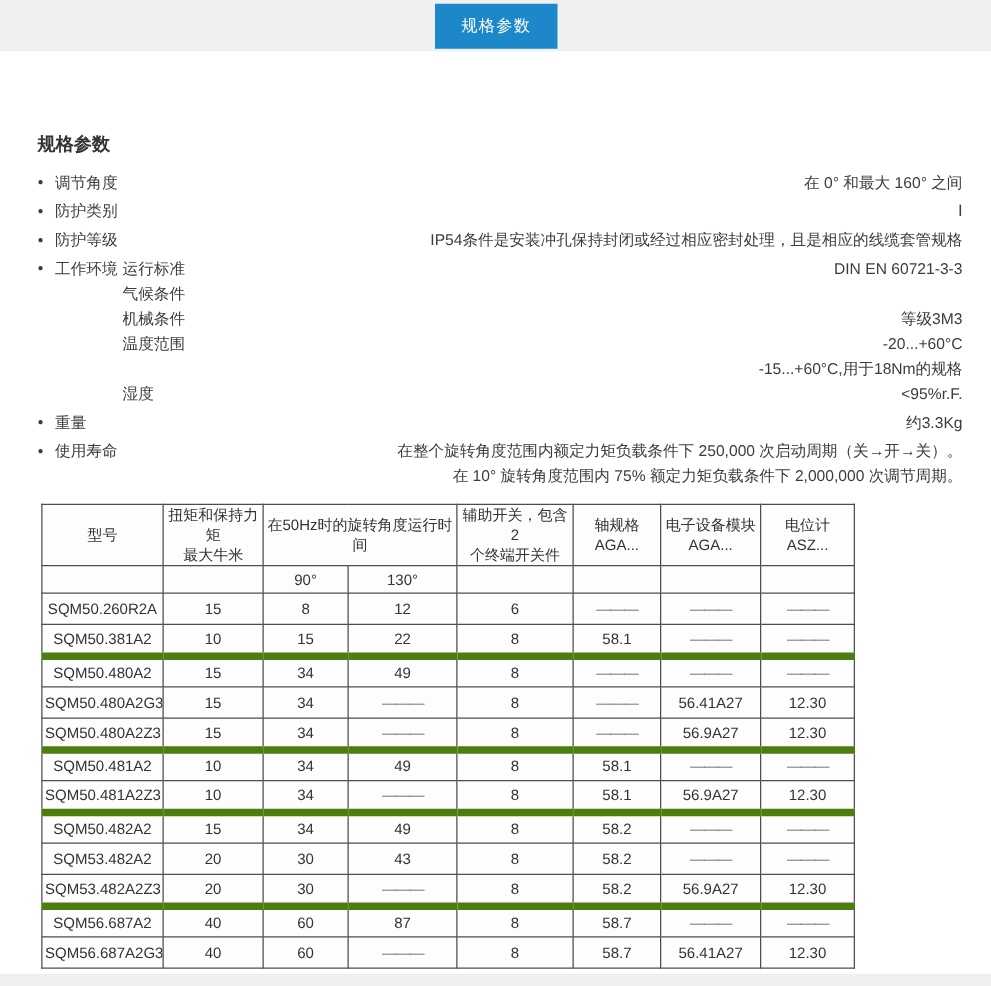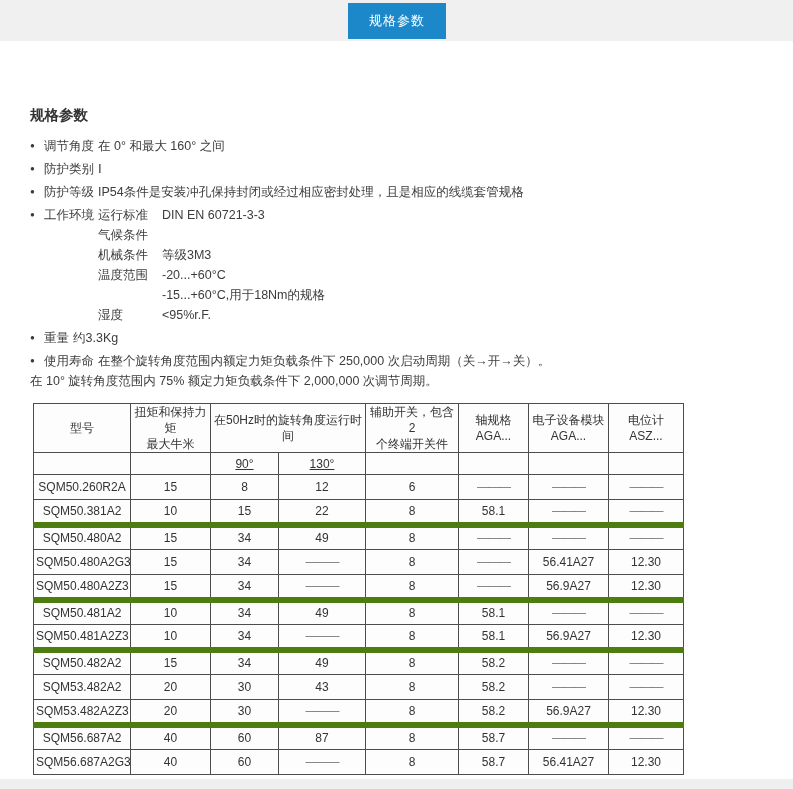--- a/index.html
+++ b/index.html
@@ -46,41 +46,41 @@
     color:#3c3c3c;
     white-space:nowrap;
   }
   .spec-line.mt { margin-top:3px; }
   .bullet { width:14px; flex-shrink:0; font-size:8px; line-height:20px; color:#3c3c3c; }
   .lbl    { width:54px; flex-shrink:0; }
   .lbl-narrow { width:29px; flex-shrink:0; }
   .sublbl { width:64px; flex-shrink:0; }
   .indent { width:68px; flex-shrink:0; }
   .indent2 { width:132px; flex-shrink:0; }
-  .val { flex:1; }
+  .val { flex:1;text-align:right; }
 
   .spec-table {
     margin:12px 0 0 3px;
     border-collapse:collapse;
     table-layout:fixed;
     width:650px;
     background:#fdfdfd;
     font-size:12px;
     color:#333;
   }
   .spec-table th, .spec-table td {
     border:1px solid #4d4d4d;
     text-align:center;
     vertical-align:middle;
     font-weight:normal;
     padding:0 2px;
     overflow:hidden;
   }
   .spec-table tr.hdr1 th { height:42px; line-height:16px; }
-  .spec-table tr.hdr2 td { height:22px;text-decoration:underline; }
+  .spec-table tr.hdr2 td { height:22px; }
   .spec-table tr.datarow td { height:25px; }
   .spec-table tr.group-start td { border-top:6px solid #4d7c0f; }
   td.dash { color:#7a7a7a; letter-spacing:-1px; }
 </style>
 </head>
 <body>
 
 <div class="top-band"></div>
 <div class="tab-button">
   <span>规格参数</span>

